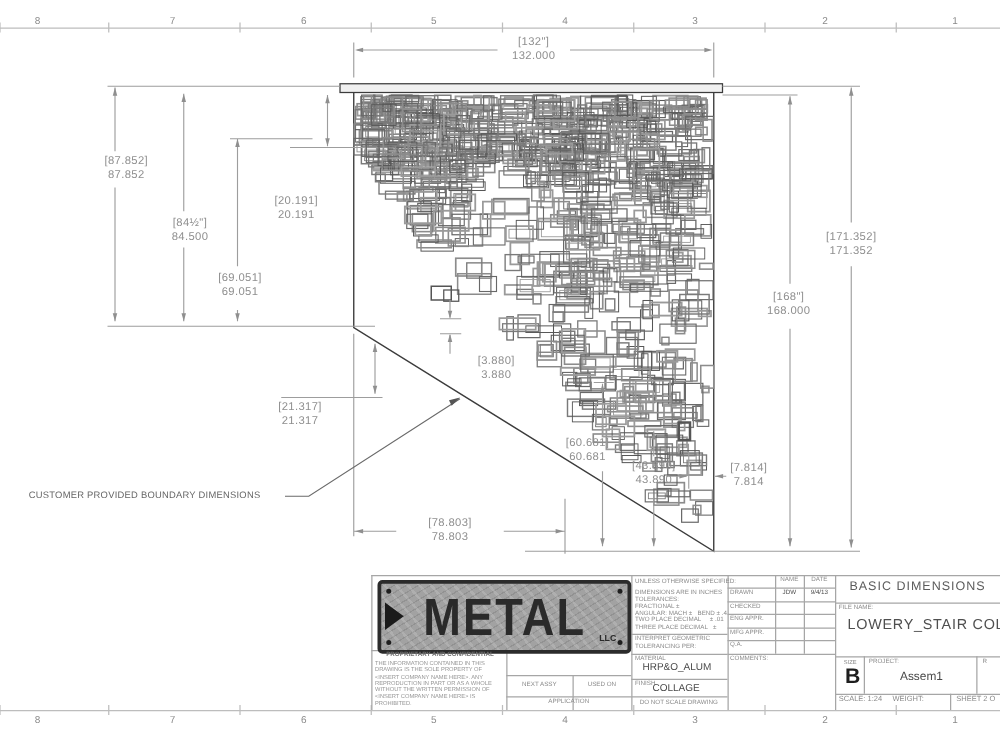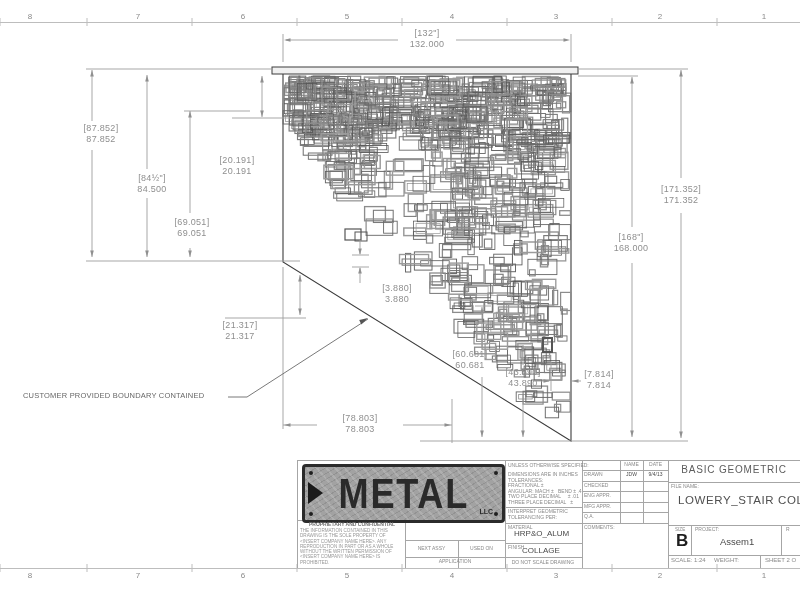--- a/index.html
+++ b/index.html
@@ -1059,21 +1059,21 @@
       <div class="zone" style="left: 24px; top: 571px;">8</div>
       <div class="zone" style="left: 132px; top: 571px;">7</div>
       <div class="zone" style="left: 237px; top: 571px;">6</div>
       <div class="zone" style="left: 341px; top: 571px;">5</div>
       <div class="zone" style="left: 446px; top: 571px;">4</div>
       <div class="zone" style="left: 550px; top: 571px;">3</div>
       <div class="zone" style="left: 654px; top: 571px;">2</div>
       <div class="zone" style="left: 758px; top: 571px;">1</div>
     </div>
 
-  <div class="note">CUSTOMER PROVIDED BOUNDARY CONTAINED</div>
+  <div class="note">CUSTOMER PROVIDED BOUNDARY DIMENSIONS</div>
 
   <div>
 
     <div class="hl" style="left:297px;top:460px;width:503px"></div>
     <div class="vl" style="left:297px;top:460px;height:108px"></div>
     <div class="vl" style="left:505px;top:460px;height:108px"></div>
     <div class="vl" style="left:582px;top:460px;height:108px"></div>
     <div class="vl" style="left:668px;top:460px;height:108px"></div>
     <div class="hl" style="left:297px;top:520px;width:208px"></div>
     <div class="vl" style="left:405px;top:520px;height:48px"></div>
@@ -1148,21 +1148,21 @@
         <div class="tb-text tb-val" style="left: 643px; top: 493px; width: 25px; text-align: center;"></div>
         <div class="tb-text" style="left: 584px; top: 503.5px; width: 34px; text-align: left;">MFG APPR.</div>
         <div class="tb-text tb-val" style="left: 620px; top: 503.5px; width: 23px; text-align: center;"></div>
         <div class="tb-text tb-val" style="left: 643px; top: 503.5px; width: 25px; text-align: center;"></div>
         <div class="tb-text" style="left: 584px; top: 514px; width: 34px; text-align: left;">Q.A.</div>
         <div class="tb-text tb-val" style="left: 620px; top: 514px; width: 23px; text-align: center;"></div>
         <div class="tb-text tb-val" style="left: 643px; top: 514px; width: 25px; text-align: center;"></div>
       </div>
     <div class="tb-text" style="left:584px;top:525px">COMMENTS:</div>
 
-    <div class="basic-title">BASIC GEOMETRIC</div>
+    <div class="basic-title">BASIC DIMENSIONS</div>
     <div class="tb-text" style="left:671px;top:484px">FILE NAME:</div>
     <div class="file-name">LOWERY_STAIR COLLAGE</div>
     <div class="tb-text" style="left:675px;top:527px;font-size:4.6px">SIZE</div>
     <div class="size-b">B</div>
     <div class="tb-text" style="left:695px;top:527px">PROJECT:</div>
     <div class="tb-text tb-val" style="left:720px;top:539px;font-size:9.5px">Assem1</div>
     <div class="tb-text" style="left:786px;top:527px">R</div>
     <div class="tb-text" style="left:671px;top:558px;font-size:6px;white-space:nowrap">SCALE: 1:24</div>
     <div class="tb-text" style="left:714px;top:558px;font-size:6px">WEIGHT:</div>
     <div class="tb-text" style="left:765px;top:558px;font-size:6px;white-space:nowrap">SHEET 2 O</div>

